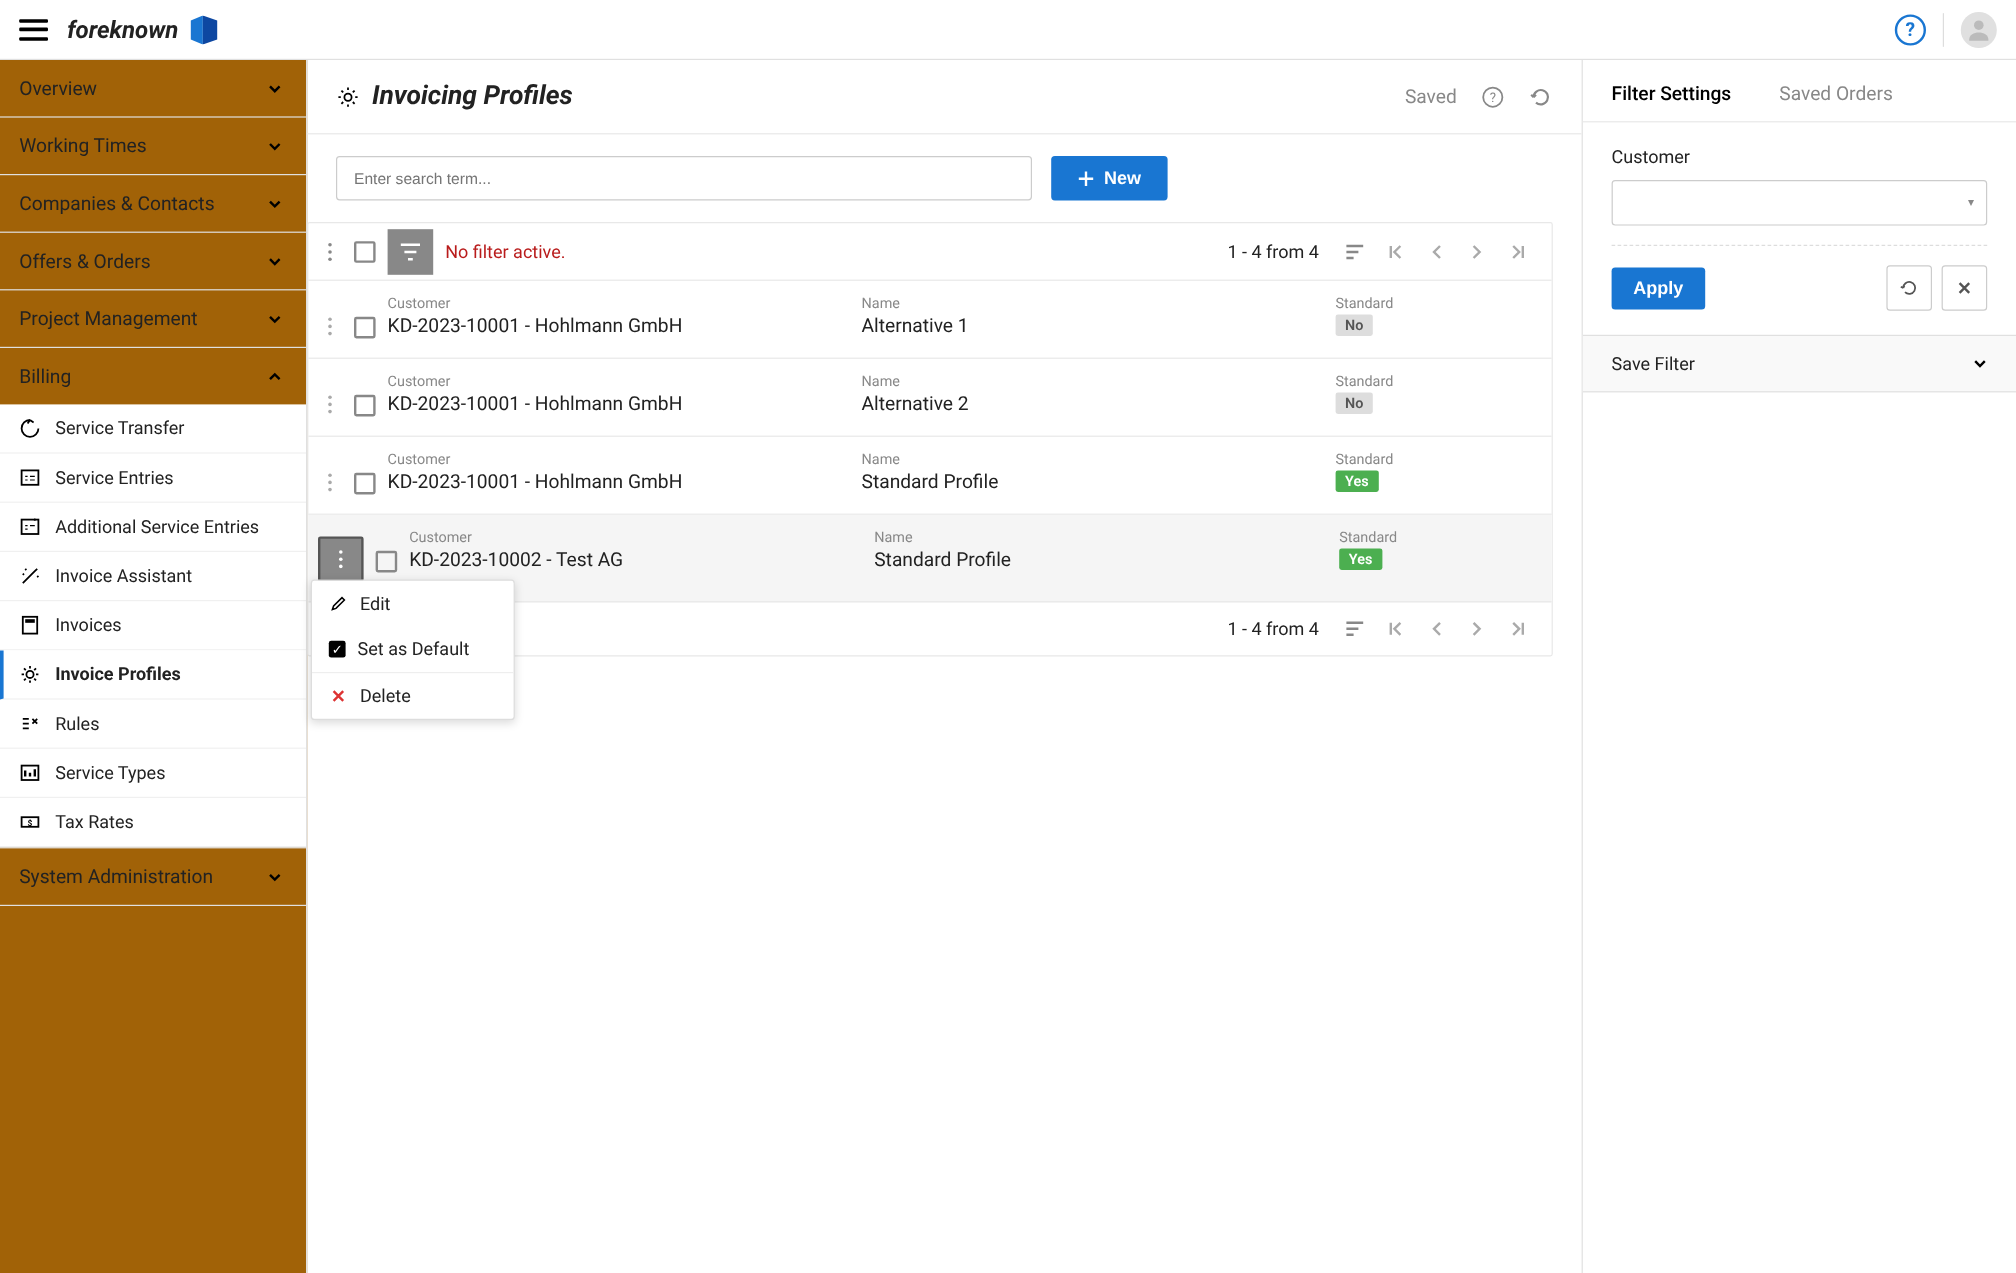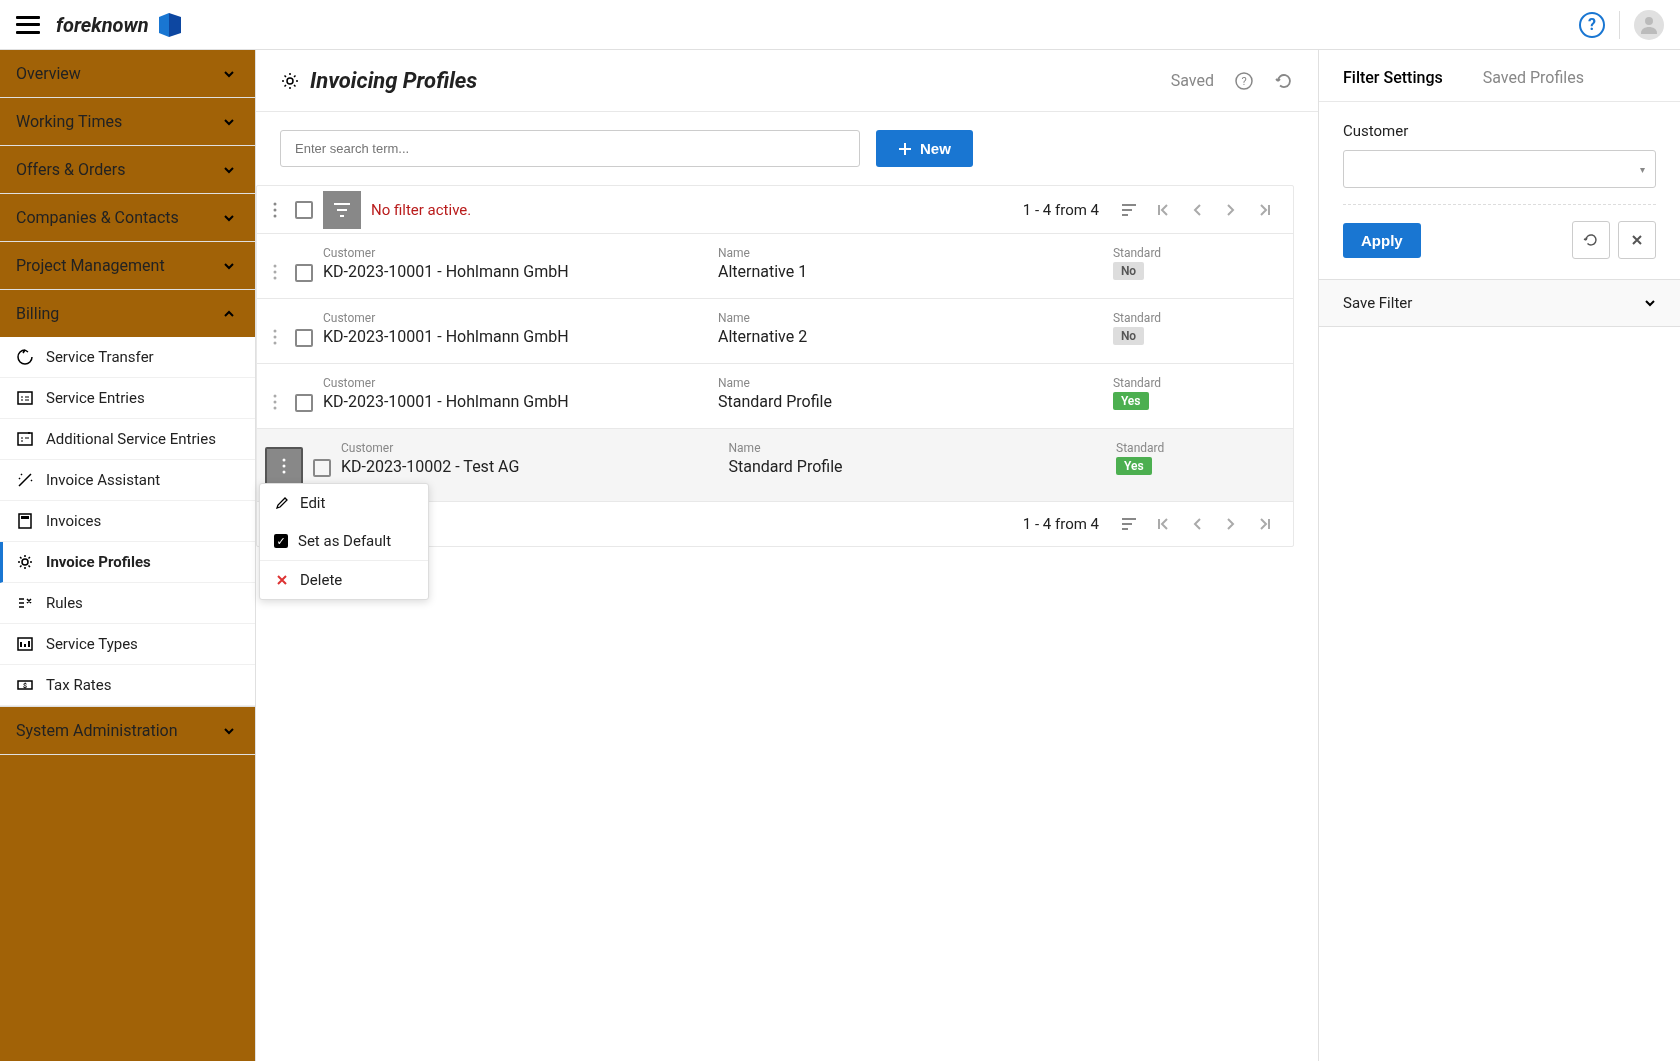--- a/index.html
+++ b/index.html
@@ -130,29 +130,29 @@
     <div class="nav-section">
         <div class="nav-header">
           <span>Working Times</span>
           <svg class="chevron" viewBox="0 0 12 12">
             <path d="M2 4l4 4 4-4" stroke="#000" stroke-width="2" fill="none"></path>
           </svg>
         </div>
       </div>
     <div class="nav-section">
         <div class="nav-header">
+          <span>Companies &amp; Contacts</span>
+          <svg class="chevron" viewBox="0 0 12 12">
+            <path d="M2 4l4 4 4-4" stroke="#000" stroke-width="2" fill="none"></path>
+          </svg>
+        </div>
+      </div>
+    <div class="nav-section">
+        <div class="nav-header">
           <span>Offers &amp; Orders</span>
-          <svg class="chevron" viewBox="0 0 12 12">
-            <path d="M2 4l4 4 4-4" stroke="#000" stroke-width="2" fill="none"></path>
-          </svg>
-        </div>
-      </div>
-    <div class="nav-section">
-        <div class="nav-header">
-          <span>Companies &amp; Contacts</span>
           <svg class="chevron" viewBox="0 0 12 12">
             <path d="M2 4l4 4 4-4" stroke="#000" stroke-width="2" fill="none"></path>
           </svg>
         </div>
       </div>
     <div class="nav-section">
         <div class="nav-header">
           <span>Project Management</span>
           <svg class="chevron" viewBox="0 0 12 12">
             <path d="M2 4l4 4 4-4" stroke="#000" stroke-width="2" fill="none"></path>
@@ -493,21 +493,21 @@
                 <path d="M11 2v10M3 2l5 5-5 5" stroke="#aaa" stroke-width="2" fill="none"></path>
               </svg>
             </div>
         </div>
       </div>
     </div>
 
     <div class="filter-panel">
       <div class="filter-tabs">
         <div class="filter-tab active">Filter Settings</div>
-        <div class="filter-tab">Saved Profiles</div>
+        <div class="filter-tab">Saved Orders</div>
       </div>
       <div class="filter-body">
         <div class="filter-label">Customer</div>
         <div class="filter-select"></div>
         <div class="filter-sep"></div>
         <div class="filter-actions">
           <button class="btn-apply">Apply</button>
           <div class="spacer"></div>
           <div class="icon-box-btn">
               <svg width="16" height="16" viewBox="0 0 16 16">

